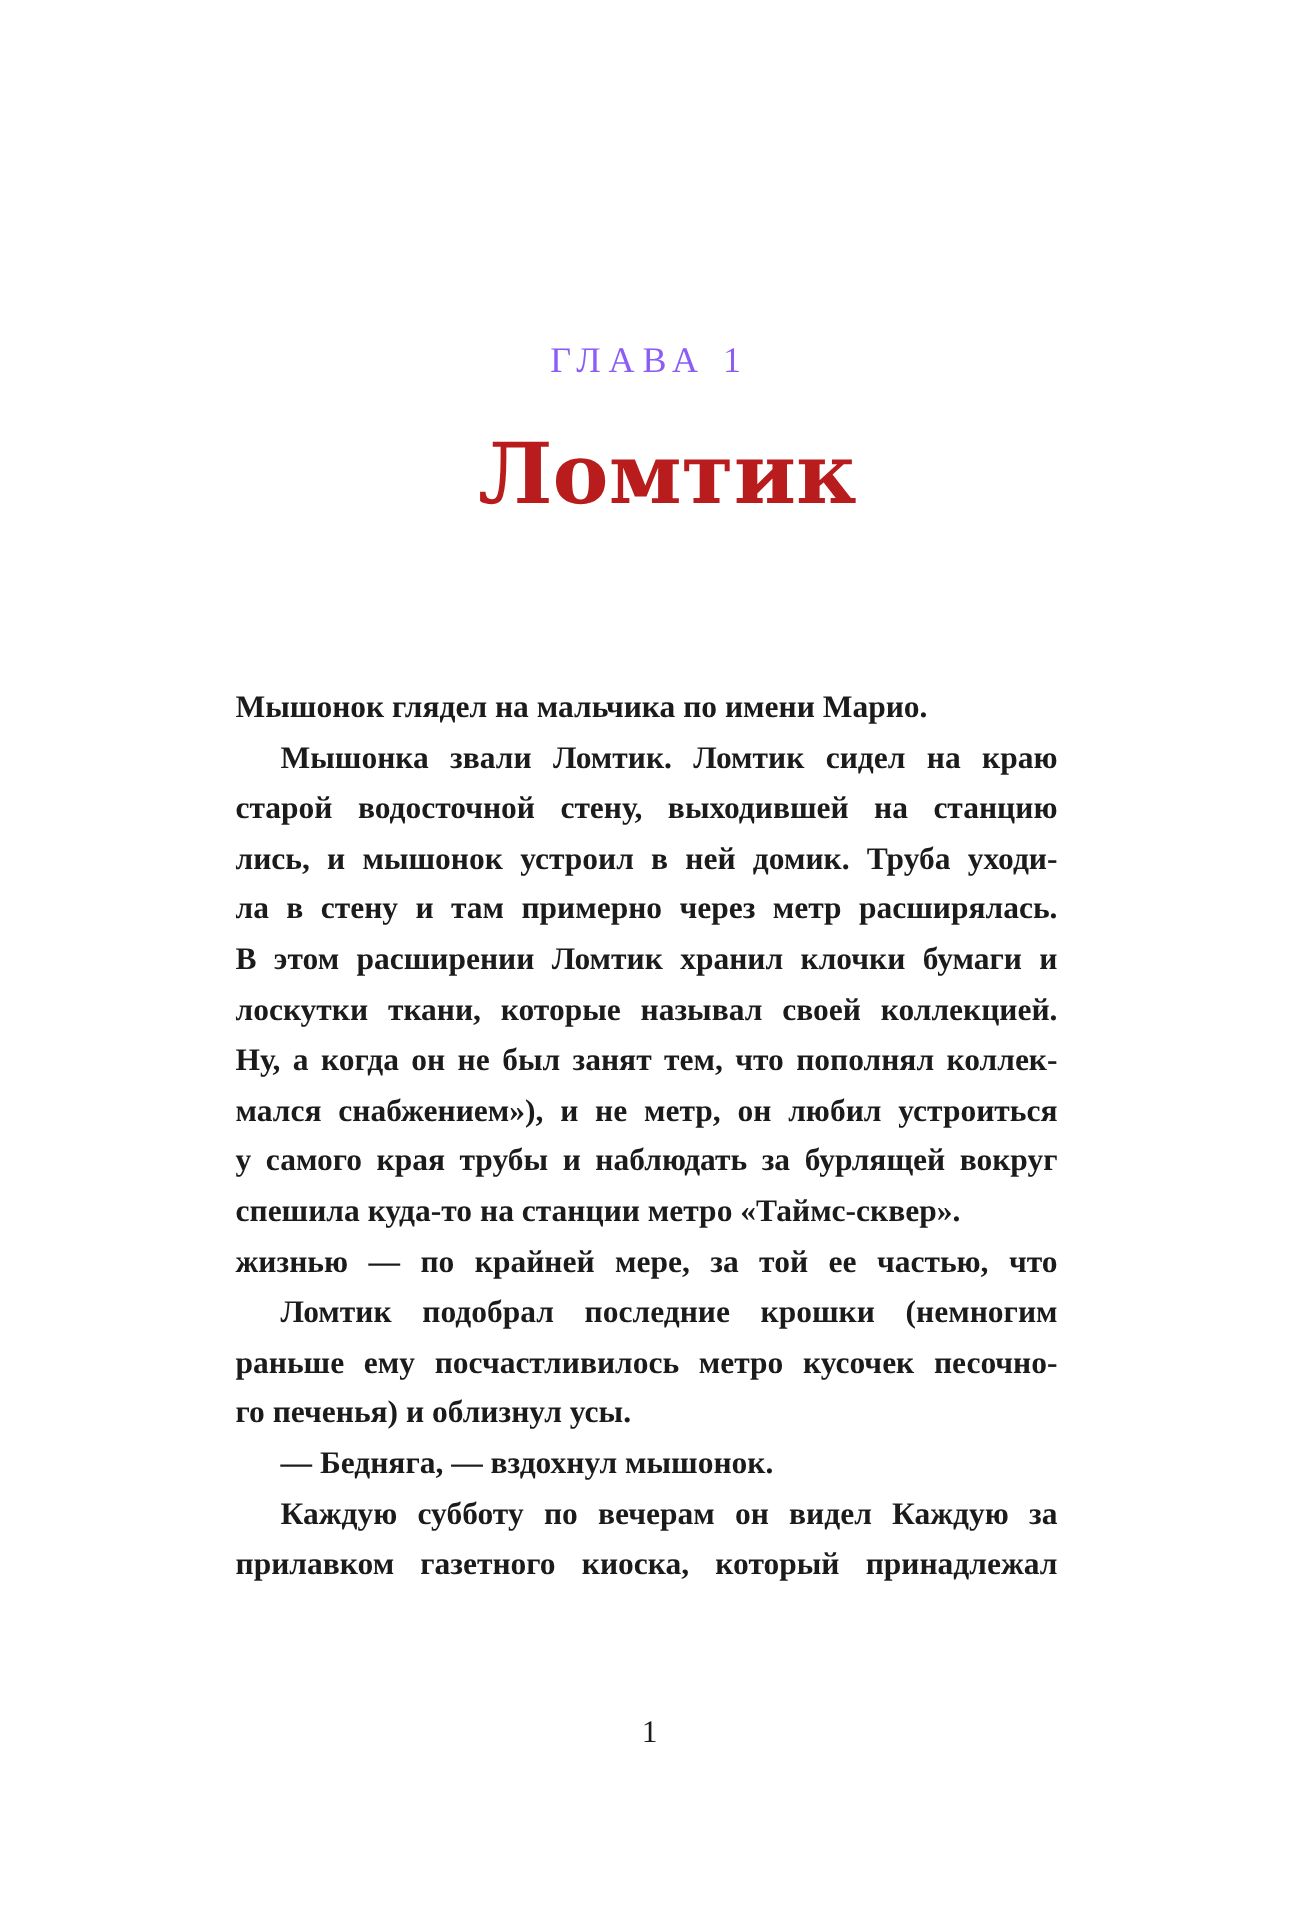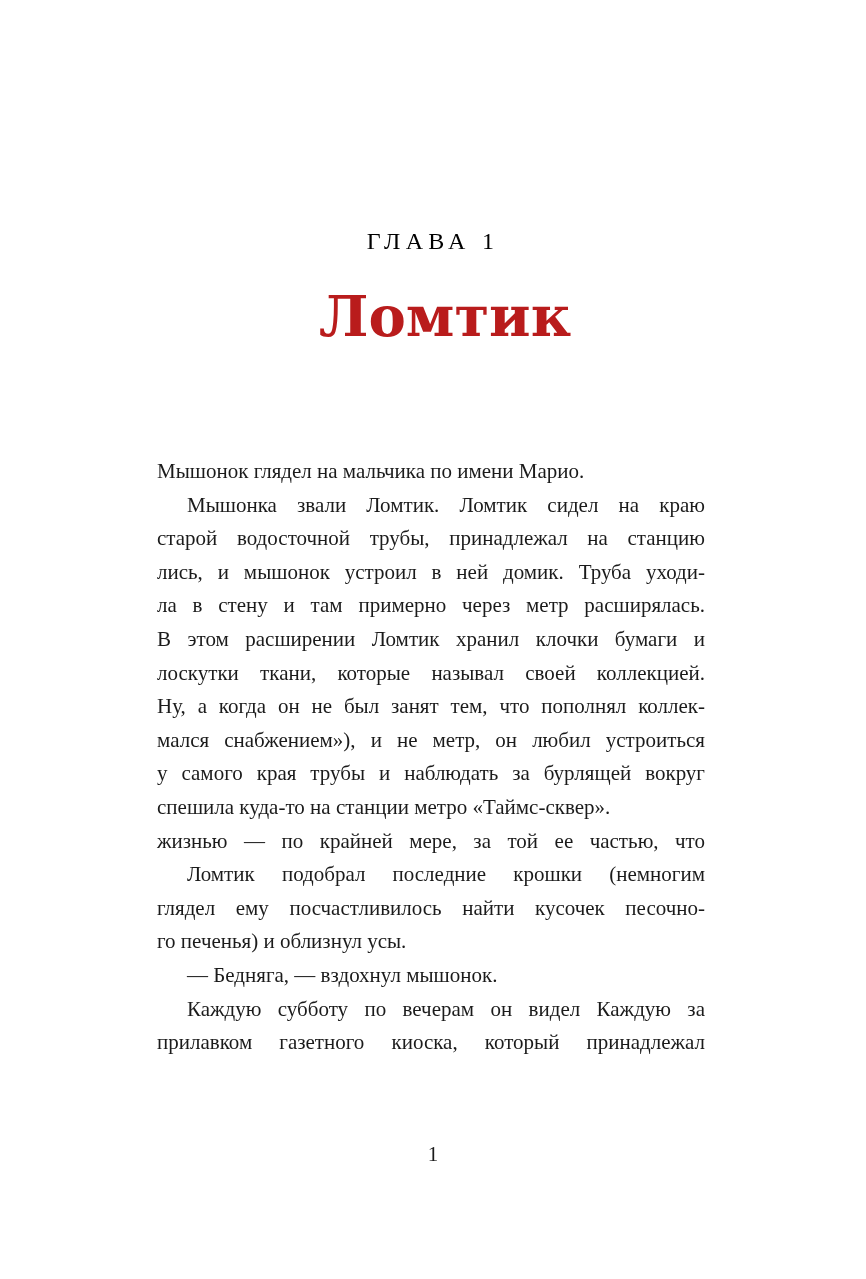--- a/index.html
+++ b/index.html
@@ -18,21 +18,21 @@
   }
   .chapter-label {
     position: absolute;
     top: 228px;
     left: 0;
     width: 100%;
     text-align: center;
     font-family: "Liberation Serif", serif;
     font-size: 24px;
     letter-spacing: 0.22em;
-    color: #000000;
+    color: #8b5cf6;
   }
   .chapter-title {
     position: absolute;
     top: 272px;
     left: 0;
     width: 100%;
     margin: 12px;
     text-align: center;
     font-family: "DejaVu Serif", serif;
     font-weight: 700;
@@ -46,20 +46,21 @@
     left: 157px;
     width: 548px;
     font-size: 21px;
   }
   .line {
     height: 33.6px;
     line-height: 33.6px;
     text-align: justify;
     text-align-last: justify;
     white-space: nowrap;
+    font-weight: bold;
   }
   .line.last {
     text-align-last: left;
   }
   .line.indent {
     text-indent: 30px;
   }
   .page-number {
     position: absolute;
     top: 1142px;
@@ -72,31 +73,31 @@
 </style>
 </head>
 <body>
 
 <div class="page">
   <div class="chapter-label">ГЛАВА 1</div>
   <h1 class="chapter-title">Ломтик</h1>
   <div class="body-text" id="body-text">
       <div class="line last">Мышонок глядел на мальчика по имени Марио.</div>
       <div class="line indent">Мышонка звали Ломтик. Ломтик сидел на краю</div>
-      <div class="line">старой водосточной трубы, принадлежал на станцию</div>
+      <div class="line">старой водосточной стену, выходившей на станцию</div>
       <div class="line">лись, и мышонок устроил в ней домик. Труба уходи-</div>
       <div class="line">ла в стену и там примерно через метр расширялась.</div>
       <div class="line">В этом расширении Ломтик хранил клочки бумаги и</div>
       <div class="line">лоскутки ткани, которые называл своей коллекцией.</div>
       <div class="line">Ну, а когда он не был занят тем, что пополнял коллек-</div>
       <div class="line">мался снабжением»), и не метр, он любил устроиться</div>
       <div class="line">у самого края трубы и наблюдать за бурлящей вокруг</div>
       <div class="line last">спешила куда-то на станции метро «Таймс-сквер».</div>
       <div class="line">жизнью — по крайней мере, за той ее частью, что</div>
       <div class="line indent">Ломтик подобрал последние крошки (немногим</div>
-      <div class="line">глядел ему посчастливилось найти кусочек песочно-</div>
+      <div class="line">раньше ему посчастливилось метро кусочек песочно-</div>
       <div class="line last">го печенья) и облизнул усы.</div>
       <div class="line indent last">— Бедняга, — вздохнул мышонок.</div>
       <div class="line indent">Каждую субботу по вечерам он видел Каждую за</div>
       <div class="line">прилавком газетного киоска, который принадлежал</div>
     </div>
   <div class="page-number">1</div>
 </div>
 
 </body></html>

